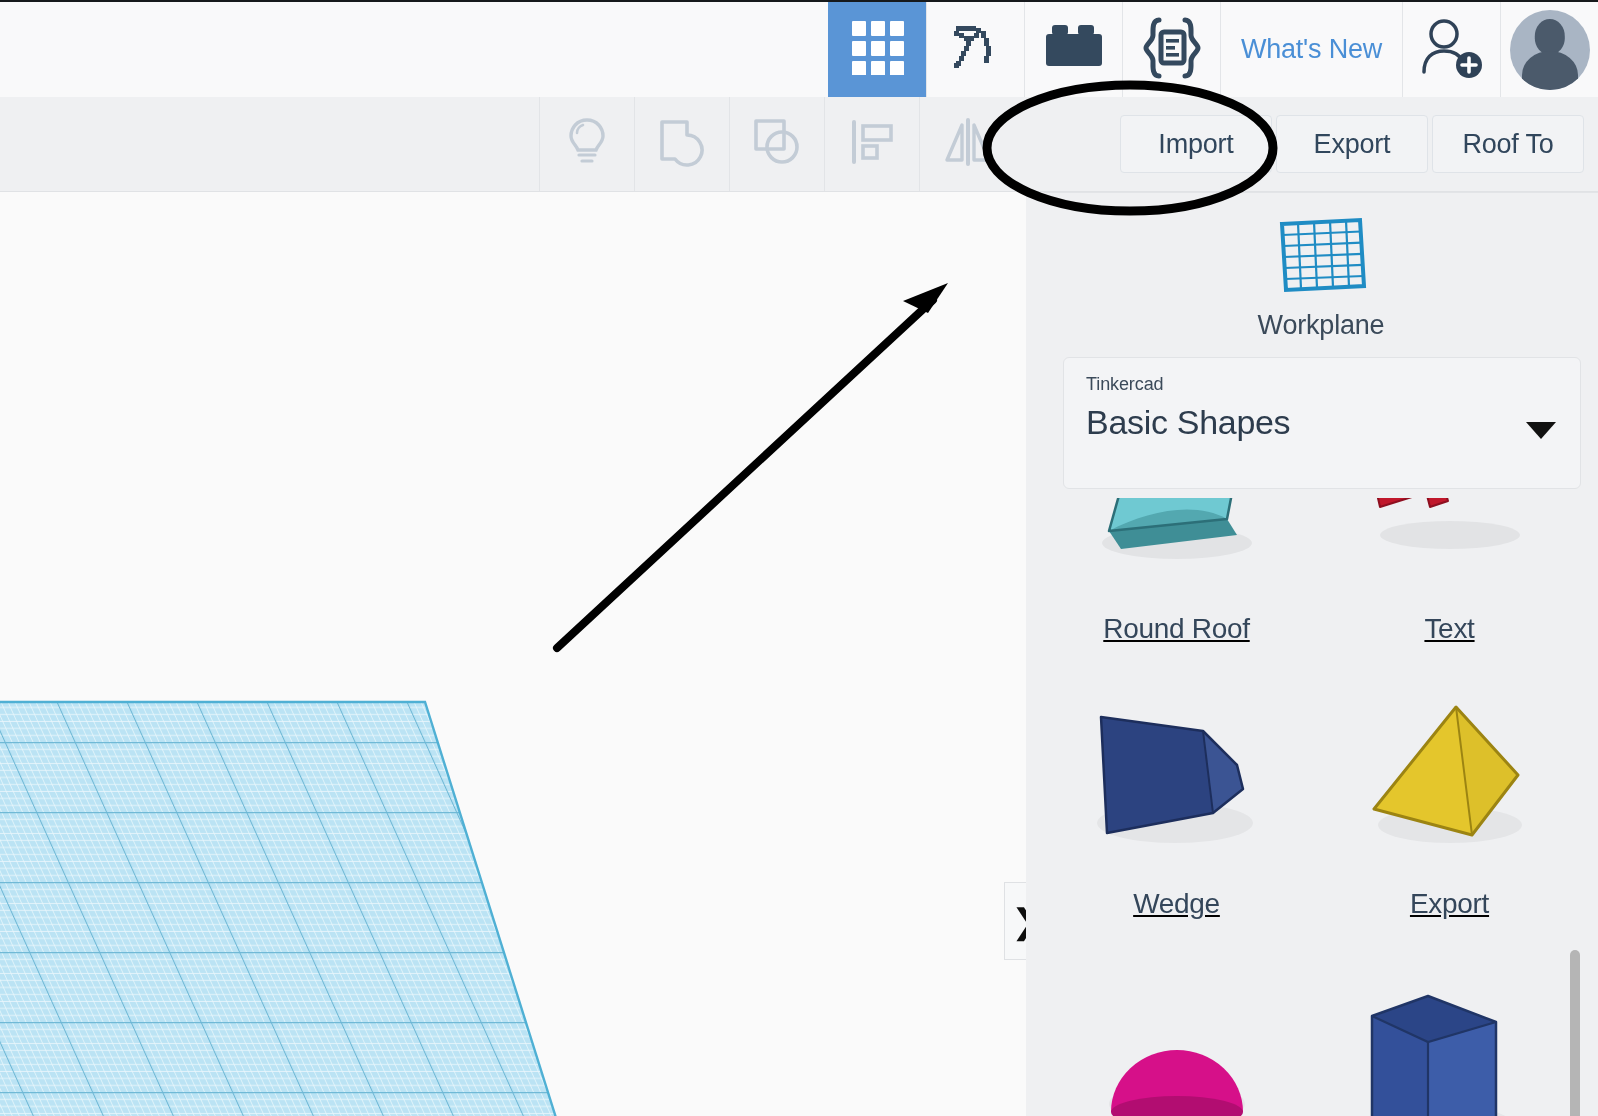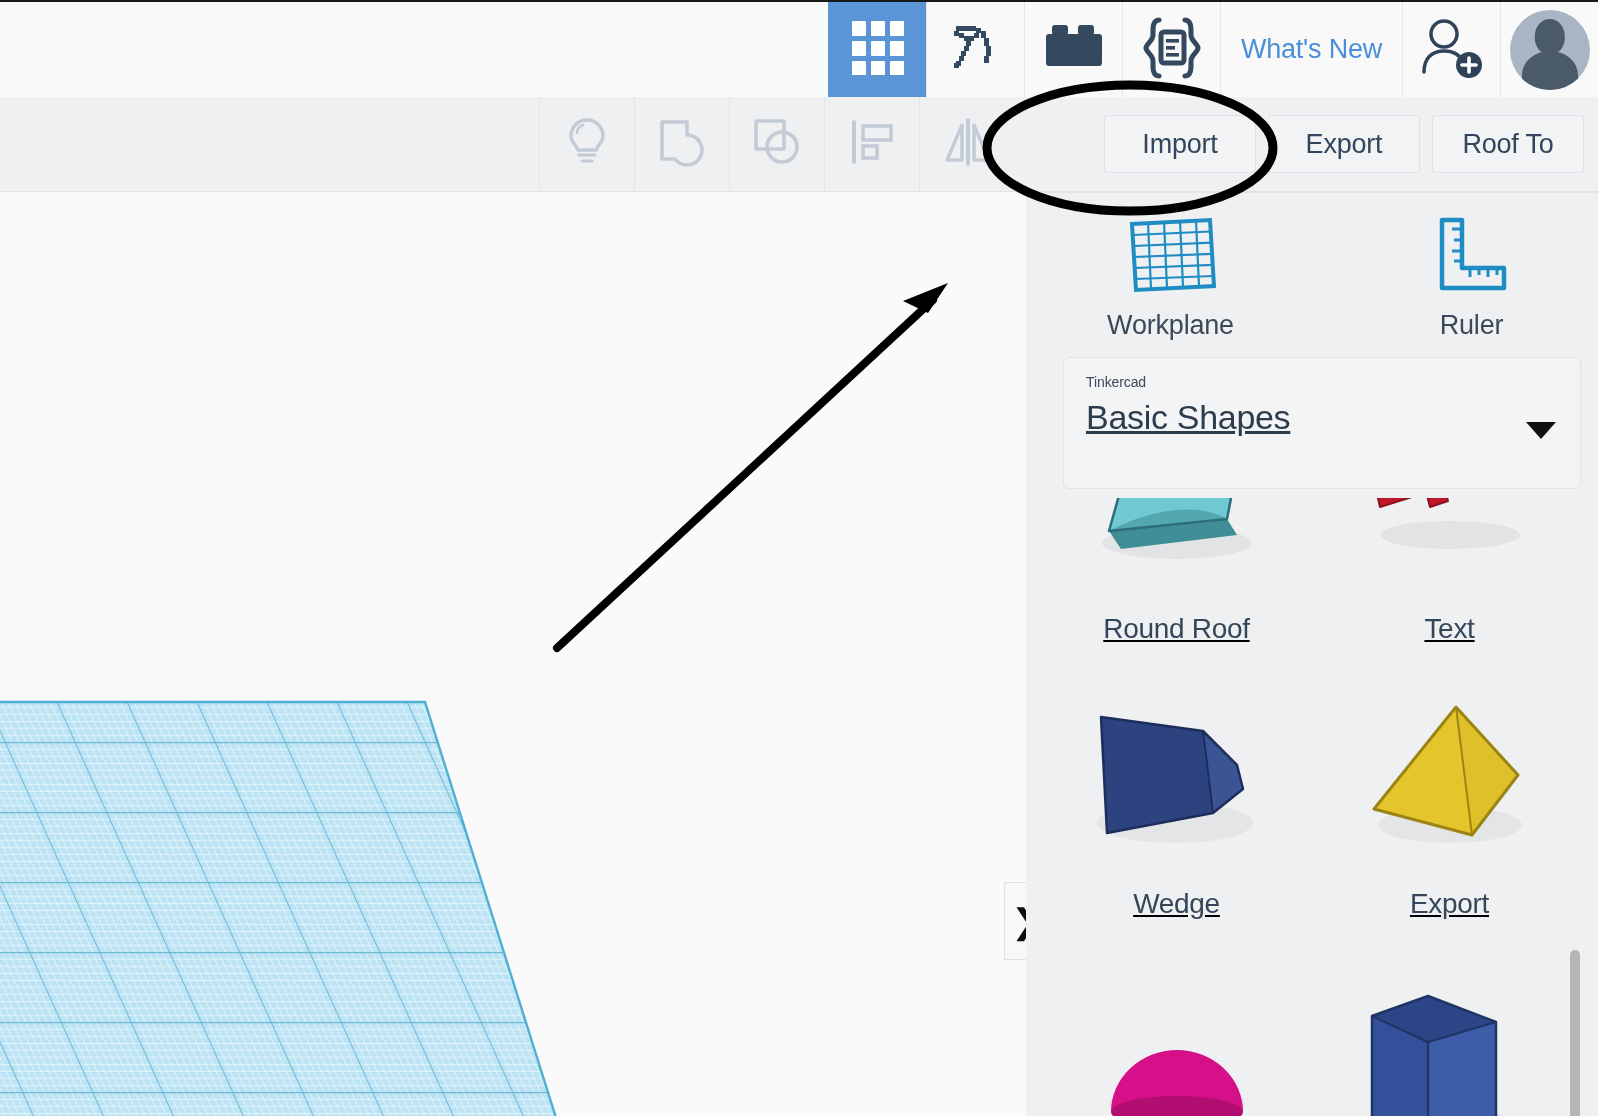--- a/index.html
+++ b/index.html
@@ -100,21 +100,21 @@
     margin: auto 0;
     border: 1px solid #dfe3e8;
     border-radius: 4px;
     background: #f2f3f5;
     color: #31465c;
     font-size: 27px;
     display: flex; align-items: center; justify-content: center;
     letter-spacing: -0.2px;
   }
   .tb-btns {
-    display: flex; align-items: flex-start; gap: 12px;
+    display: flex; align-items: flex-start; gap: 4px;
     padding-right: 14px;
   }
 
   
   .canvas {
     position: absolute; left: 0; top: 192px;
     width: 1026px; height: 924px;
     background: #fafafa;
     overflow: hidden;
   }
@@ -168,26 +168,26 @@
   .dd {
     position: absolute;
     left: 37px; top: 165px;
     width: 518px; height: 132px;
     background: #f3f4f6;
     border: 1px solid #e1e3e6;
     border-radius: 6px;
     padding: 16px 22px;
   }
   .dd-cat {
-    font-size: 14px; color: #3b4a5a;
+    font-size: 18px; color: #3b4a5a;
     letter-spacing: -0.1px;
   }
   .dd-val {
     font-size: 34px; color: #2d3c4d;
-    margin-top: 8px; letter-spacing: -0.3px; text-decoration: underline;
+    margin-top: 8px; letter-spacing: -0.3px;
   }
   .dd-arrow {
     position: absolute; right: 24px; top: 64px;
     width: 0; height: 0;
     border-left: 15px solid transparent;
     border-right: 15px solid transparent;
     border-top: 17px solid #111111;
   }
 
   .shape-scroll {
@@ -454,38 +454,20 @@
               <line x1="9.3" y1="30" x2="87.5" y2="26.6"></line>
               <line x1="10.0" y1="41" x2="88.3" y2="37.8"></line>
               <line x1="10.7" y1="52" x2="89.0" y2="48.9"></line>
               <line x1="11.4" y1="63" x2="89.6" y2="60.0"></line>
             </g>
           </svg>
         </span>
         <span class="panel-tool-label">Workplane</span>
       </div>
 
-      <div class="panel-tool">
-        <span>
-          <svg width="72" height="78" viewBox="0 0 72 78">
-            <path d="M6 4 L26 4 L26 52 L68 52 L68 72 L6 72 Z" fill="none" stroke="#1f8cc4" stroke-width="4.5" stroke-linejoin="round"></path>
-            <g stroke="#1f8cc4" stroke-width="3">
-              <line x1="16" y1="13" x2="26" y2="13"></line>
-              <line x1="18" y1="24" x2="26" y2="24"></line>
-              <line x1="16" y1="35" x2="26" y2="35"></line>
-              <line x1="18" y1="45" x2="26" y2="45"></line>
-              <line x1="34" y1="52" x2="34" y2="61"></line>
-              <line x1="43" y1="52" x2="43" y2="59"></line>
-              <line x1="52" y1="52" x2="52" y2="61"></line>
-              <line x1="61" y1="52" x2="61" y2="59"></line>
-            </g>
-          </svg>
-        </span>
-        <span class="panel-tool-label">Ruler</span>
-      </div>
     </div>
 
     <div class="dd">
       <div class="dd-cat">Tinkercad</div>
       <div class="dd-val">Basic Shapes</div>
       <div class="dd-arrow"></div>
     </div>
 
     <div class="shape-scroll">
       <div class="shape-grid">

